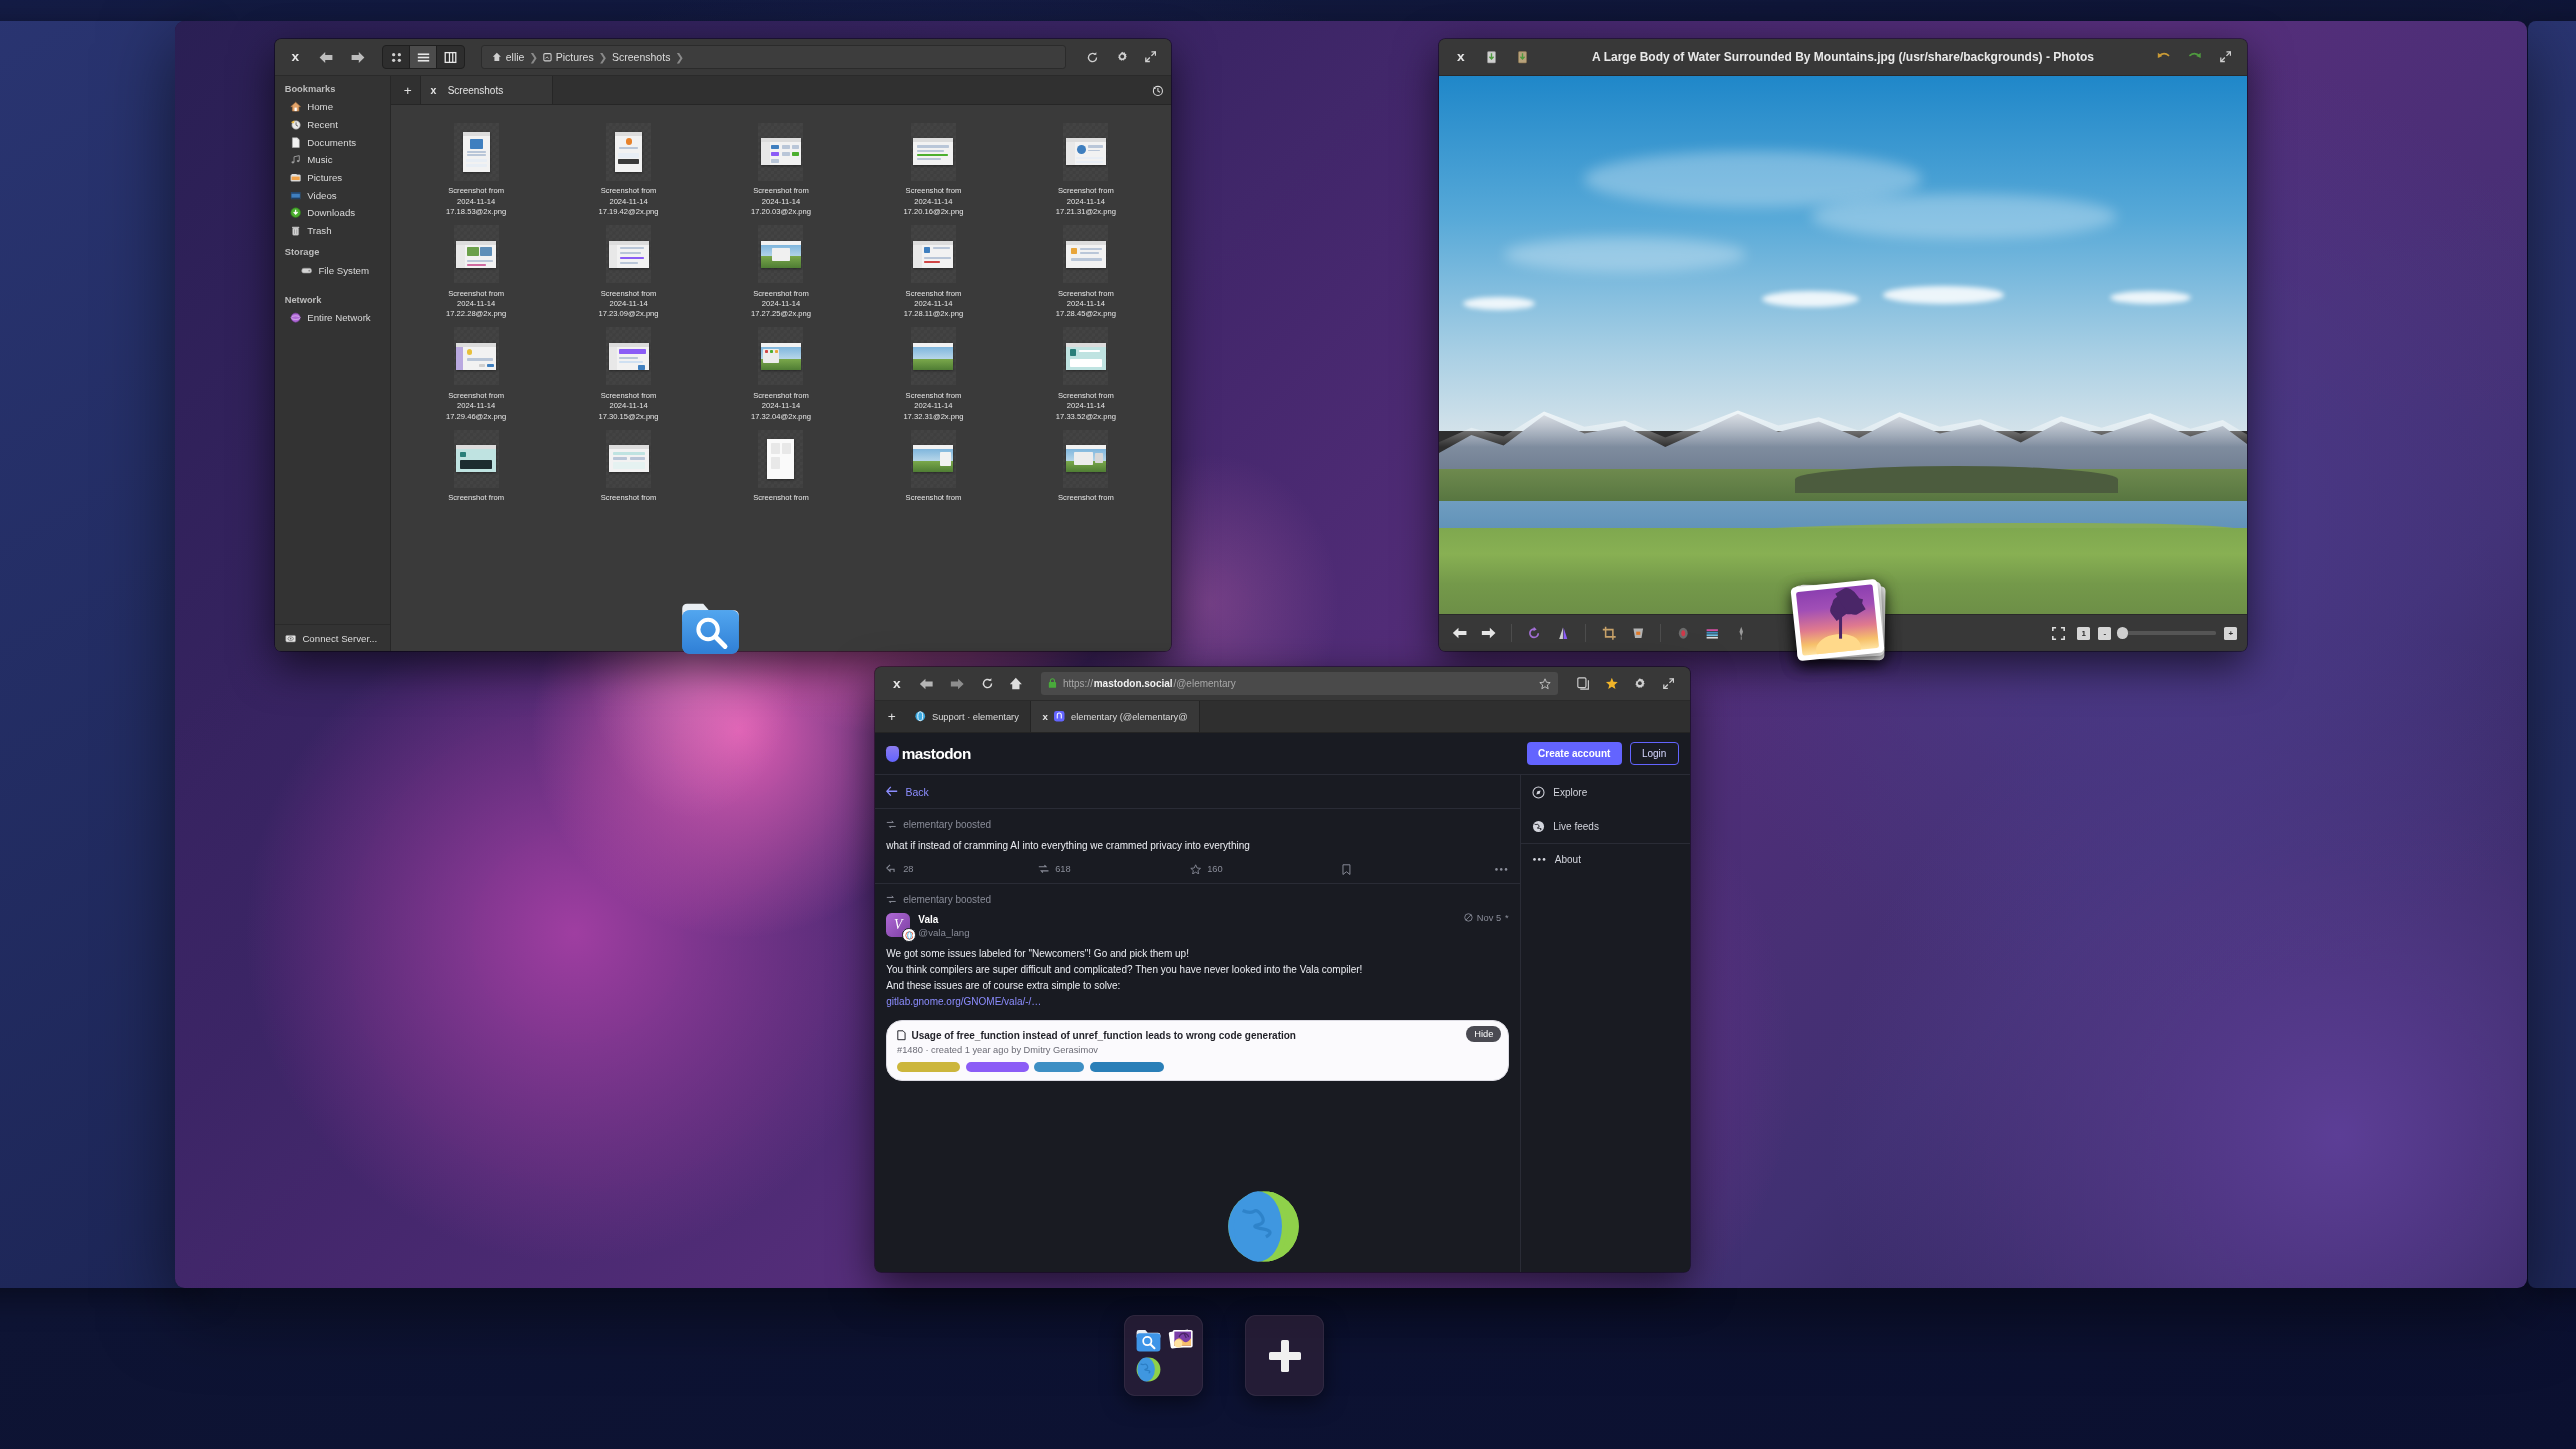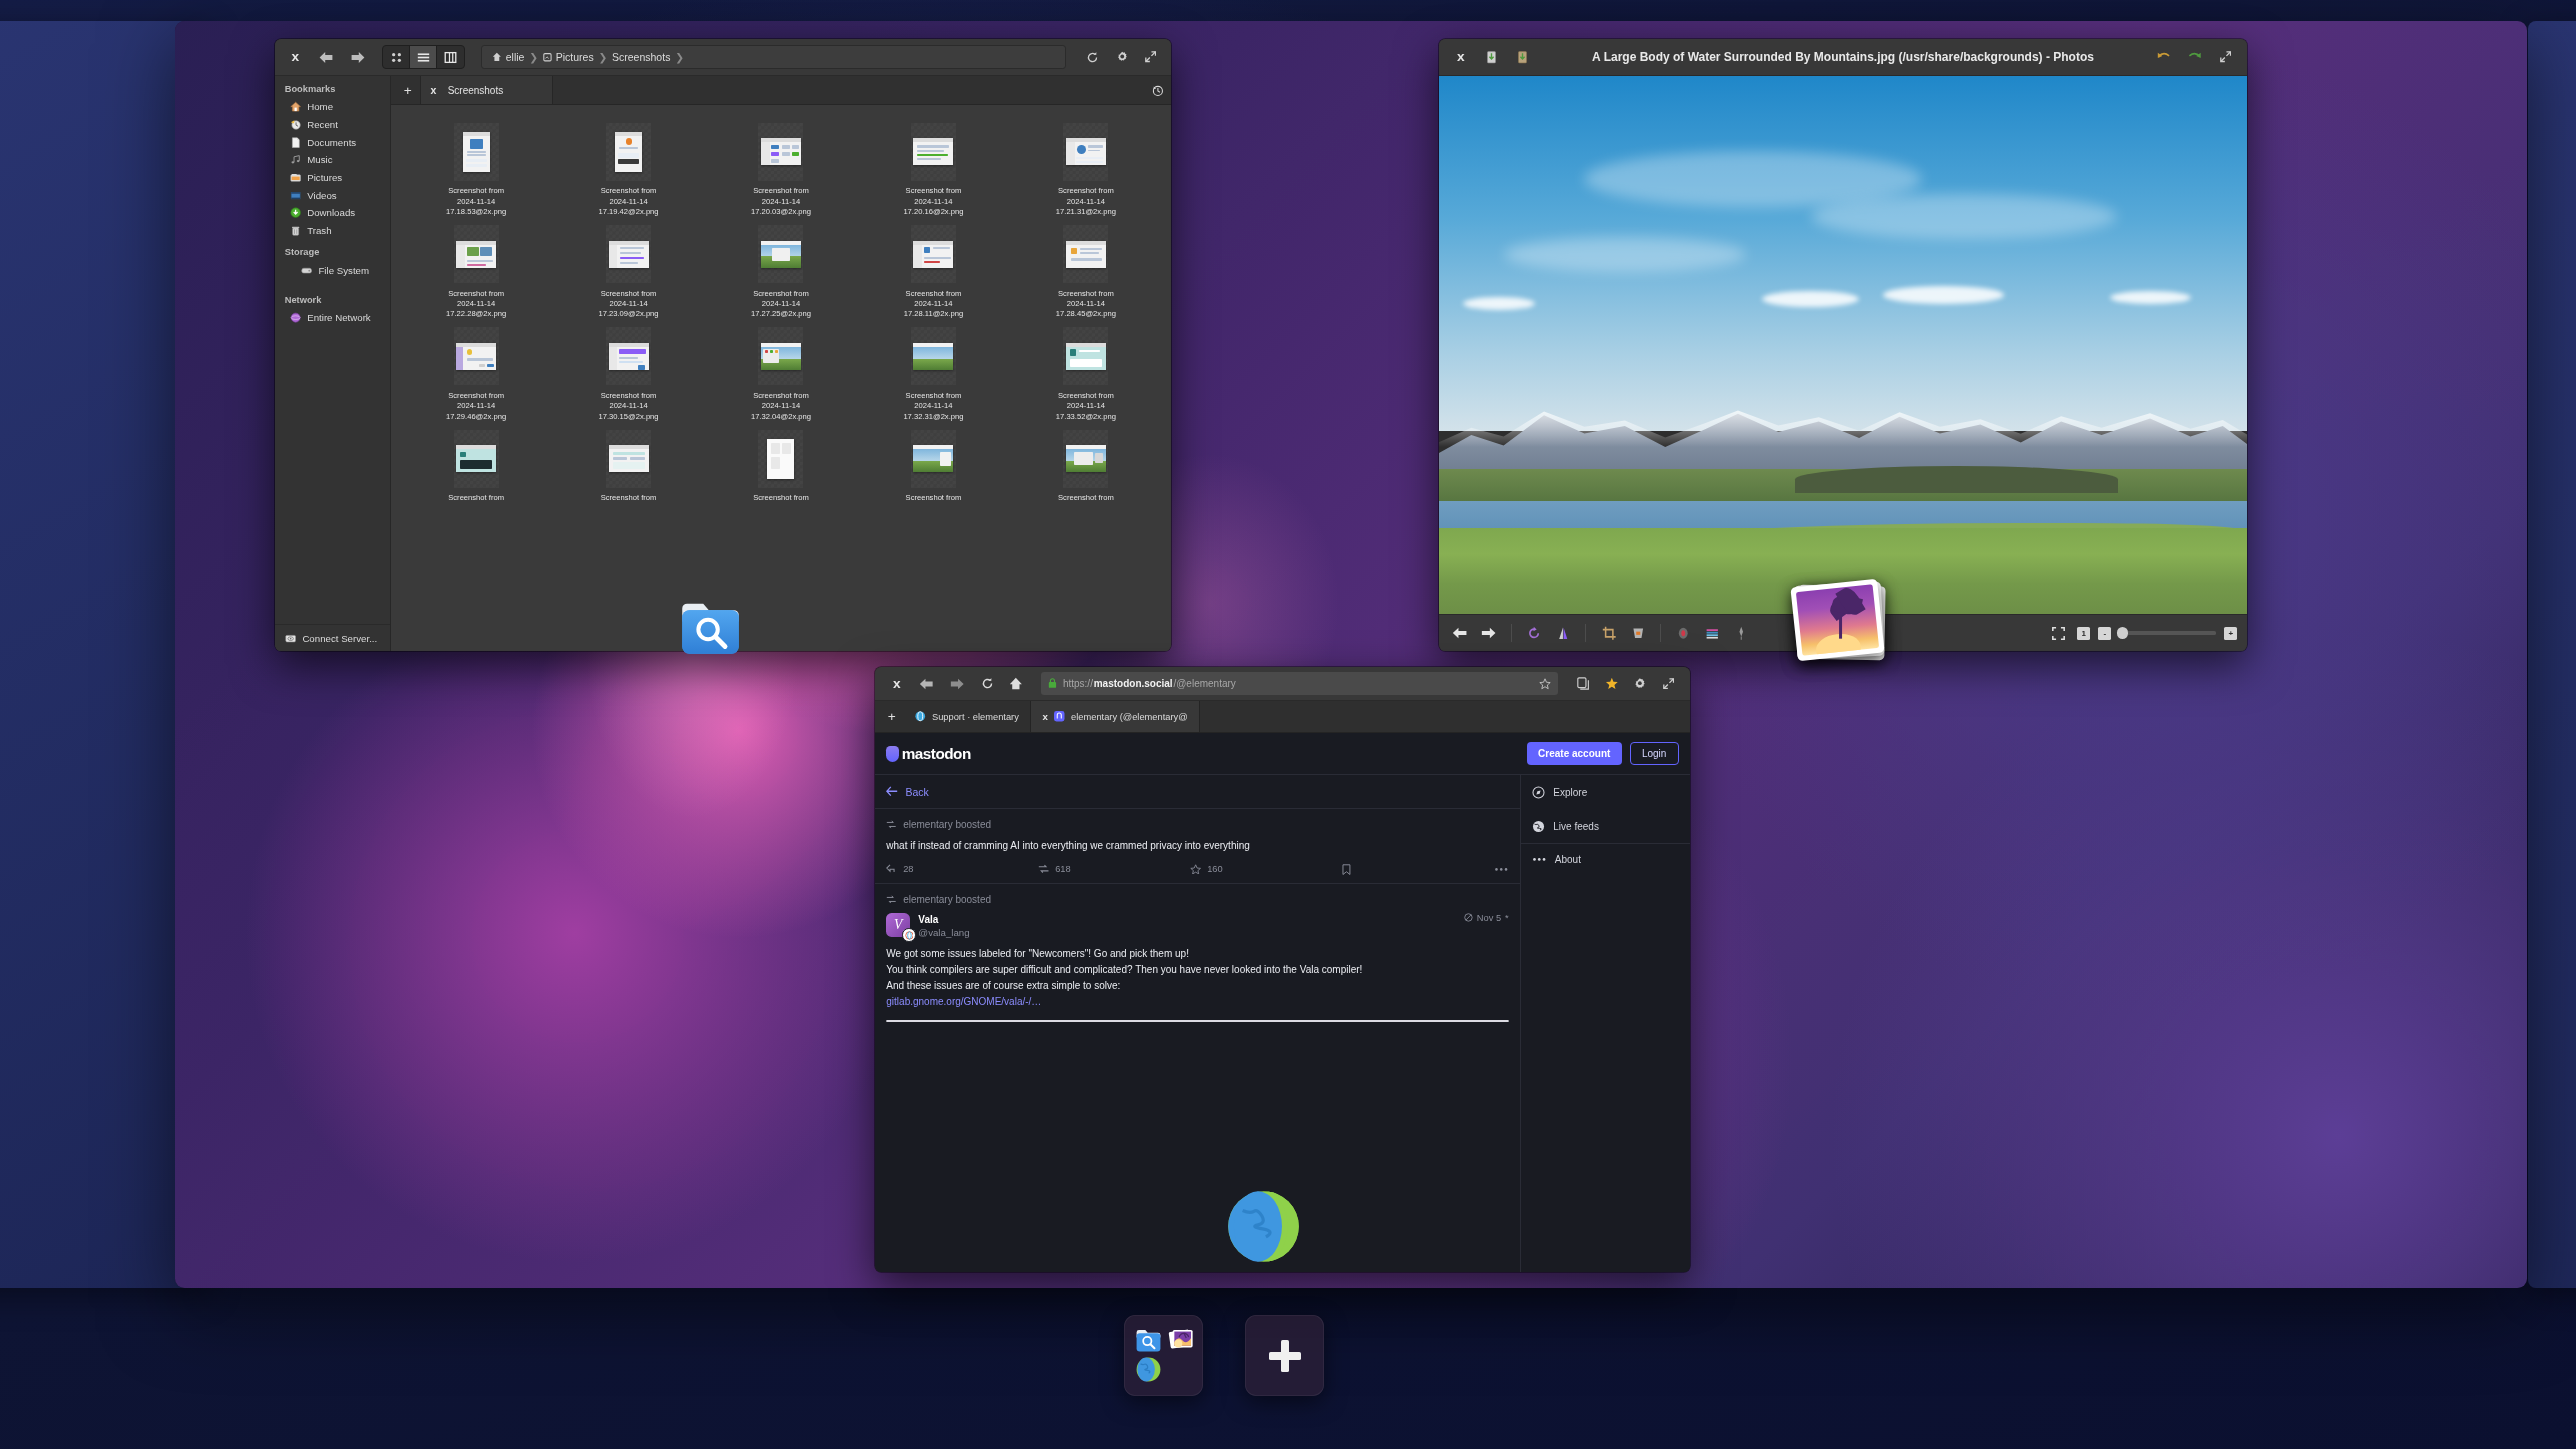--- a/index.html
+++ b/index.html
@@ -1139,20 +1139,35 @@
               </div>
               <div class="st-body">
                 <div>We got some issues labeled for "Newcomers"! Go and pick them up!</div>
                 <div>You think compilers are super difficult and complicated? Then you have never looked into the Vala compiler!</div>
                 <div>And these issues are of course extra simple to solve:</div>
                 <div class="st-link">gitlab.gnome.org/GNOME/vala/-/…</div>
               </div>
 
               <div id="preview-card">
                 <div id="hide-pill">Hide</div>
+                <div id="gl-issue">
+                  <div class="title">
+                    <svg width="8.9" height="10.5" viewBox="0 0 11 13">
+                        <path d="M1 1 H7.5 L10 3.6 V12 H1 Z" fill="none" stroke="#1f1f26" stroke-width="1.2"></path>
+                      </svg>
+                    <span>Usage of free_function instead of unref_function leads to wrong code generation</span>
+                  </div>
+                  <div class="meta">#1480 · created 1 year ago by Dmitry Gerasimov</div>
+                  <div id="gl-labels">
+                    <i style="width:63px; background:#ccb63c"></i>
+                    <i style="width:63px; background:#8b5cf6"></i>
+                    <i style="width:50px; background:#3e8fc4"></i>
+                    <i style="width:74px; background:#2a7fb8"></i>
+                  </div>
+                </div>
               </div>
             </div>
 
           </div>
 
           <div id="col-side">
             <div class="side-item">
               <span>
                 <svg width="13" height="13" viewBox="0 0 16 16">
                     <circle cx="8" cy="8" r="6.8" fill="none" stroke="#d3d5dd" stroke-width="1.3"></circle>

